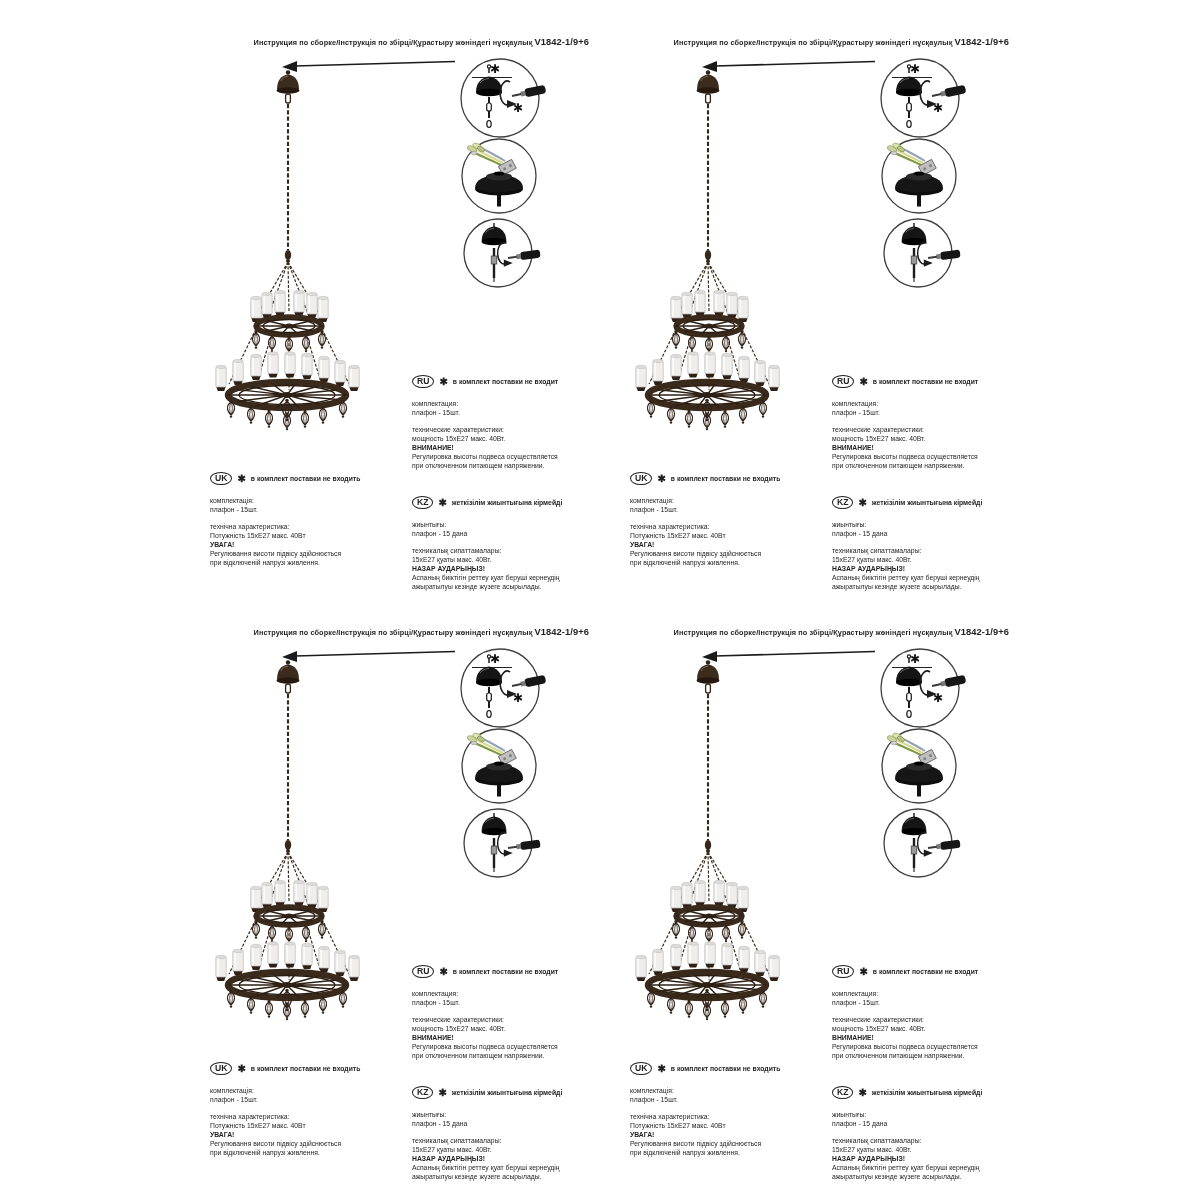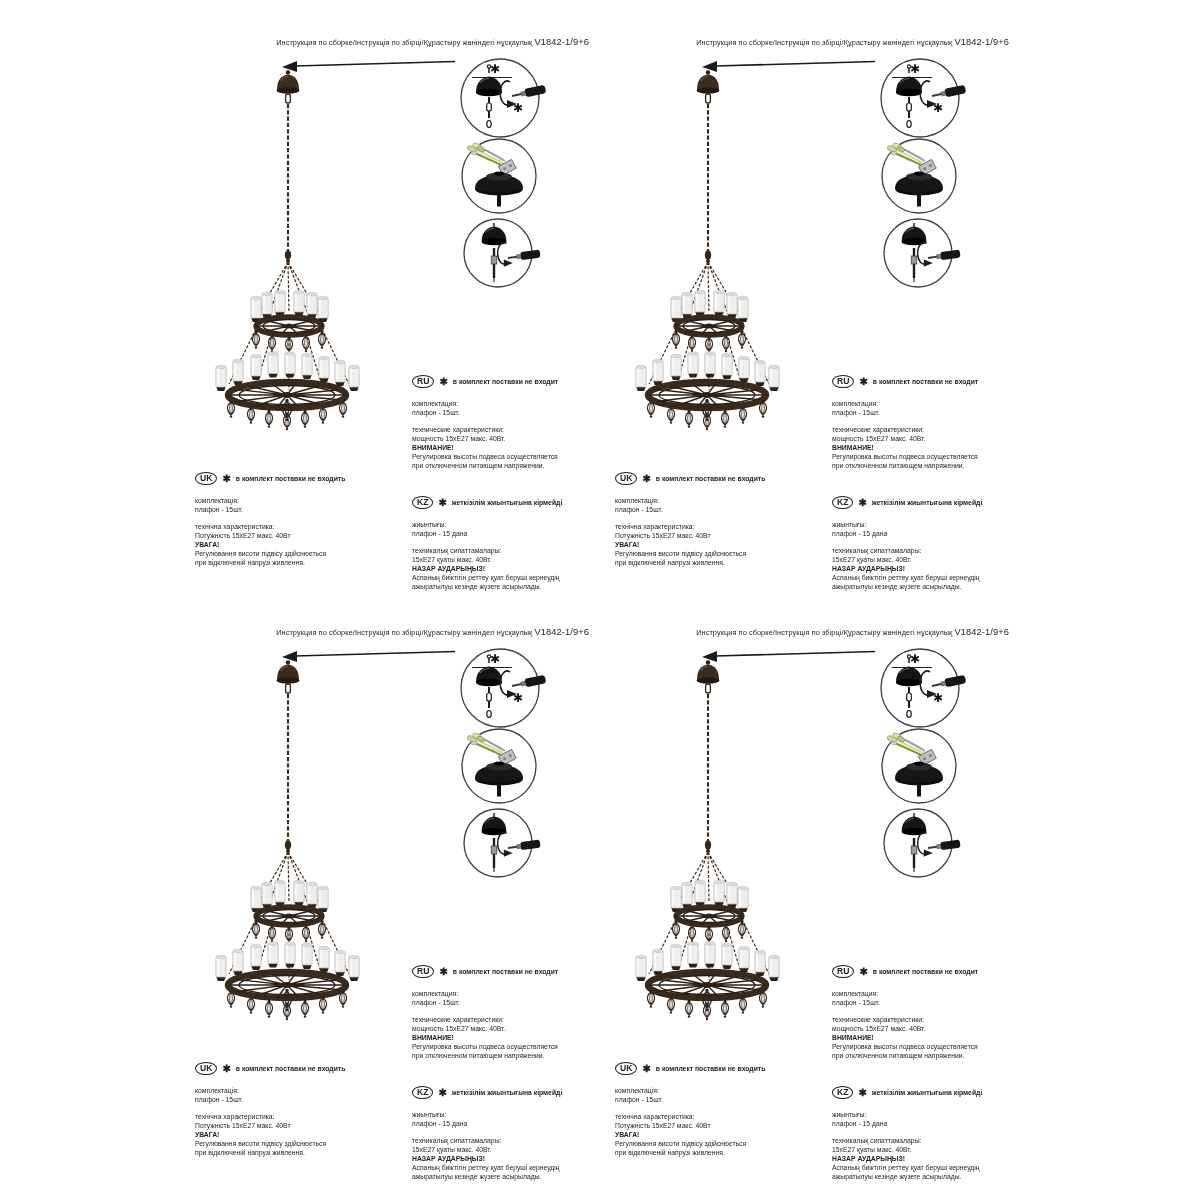--- a/index.html
+++ b/index.html
@@ -4,26 +4,26 @@
 <style>
   html,body{margin:0;padding:0}
   body{width:1200px;height:1200px;background:#fff;position:relative;
        font-family:"Liberation Sans",sans-serif;color:#1f1f1f;overflow:hidden}
   .page{position:absolute;width:400px;height:565px}
   .pos-tl{left:193px;top:28px}
   .pos-tr{left:613px;top:28px}
   .pos-bl{left:193px;top:618px}
   .pos-br{left:613px;top:618px}
   .title{position:absolute;top:9px;right:4px;white-space:nowrap;
-         font-weight:normal;font-size:7.3px;letter-spacing:.1px}
+         font-weight:bold;font-size:7.3px;letter-spacing:.1px}
   .title .model{font-size:9.3px;margin-left:2px}
   .fig{position:absolute;left:0;top:0;width:400px;height:470px}
   .tblock{position:absolute;font-size:6.8px;line-height:9px}
   .tb-ru{left:219px;top:347px;width:178px}
-  .tb-uk{left:2px;top:444px;width:206px}
+  .tb-uk{left:17px;top:444px;width:206px}
   .tb-kz{left:219px;top:468px;width:181px}
   .tb-head{display:flex;align-items:center;gap:5px;margin-bottom:11px;font-weight:bold}
   .lang{border:1.3px solid #1f1f1f;border-radius:50%;font-size:8.6px;font-weight:bold;
         padding:0 4px;line-height:11px;display:inline-block}
   .star{font-size:10px;font-weight:bold;line-height:10px}
   .note{font-size:6.8px}
   .gap{height:8px}
   .bold{font-weight:bold}
   svg .chain{stroke:#3d2c1c;stroke-width:1.2;stroke-dasharray:3 1.6;fill:none}
   svg .spoke{stroke:#2e2014;stroke-width:1.4}

